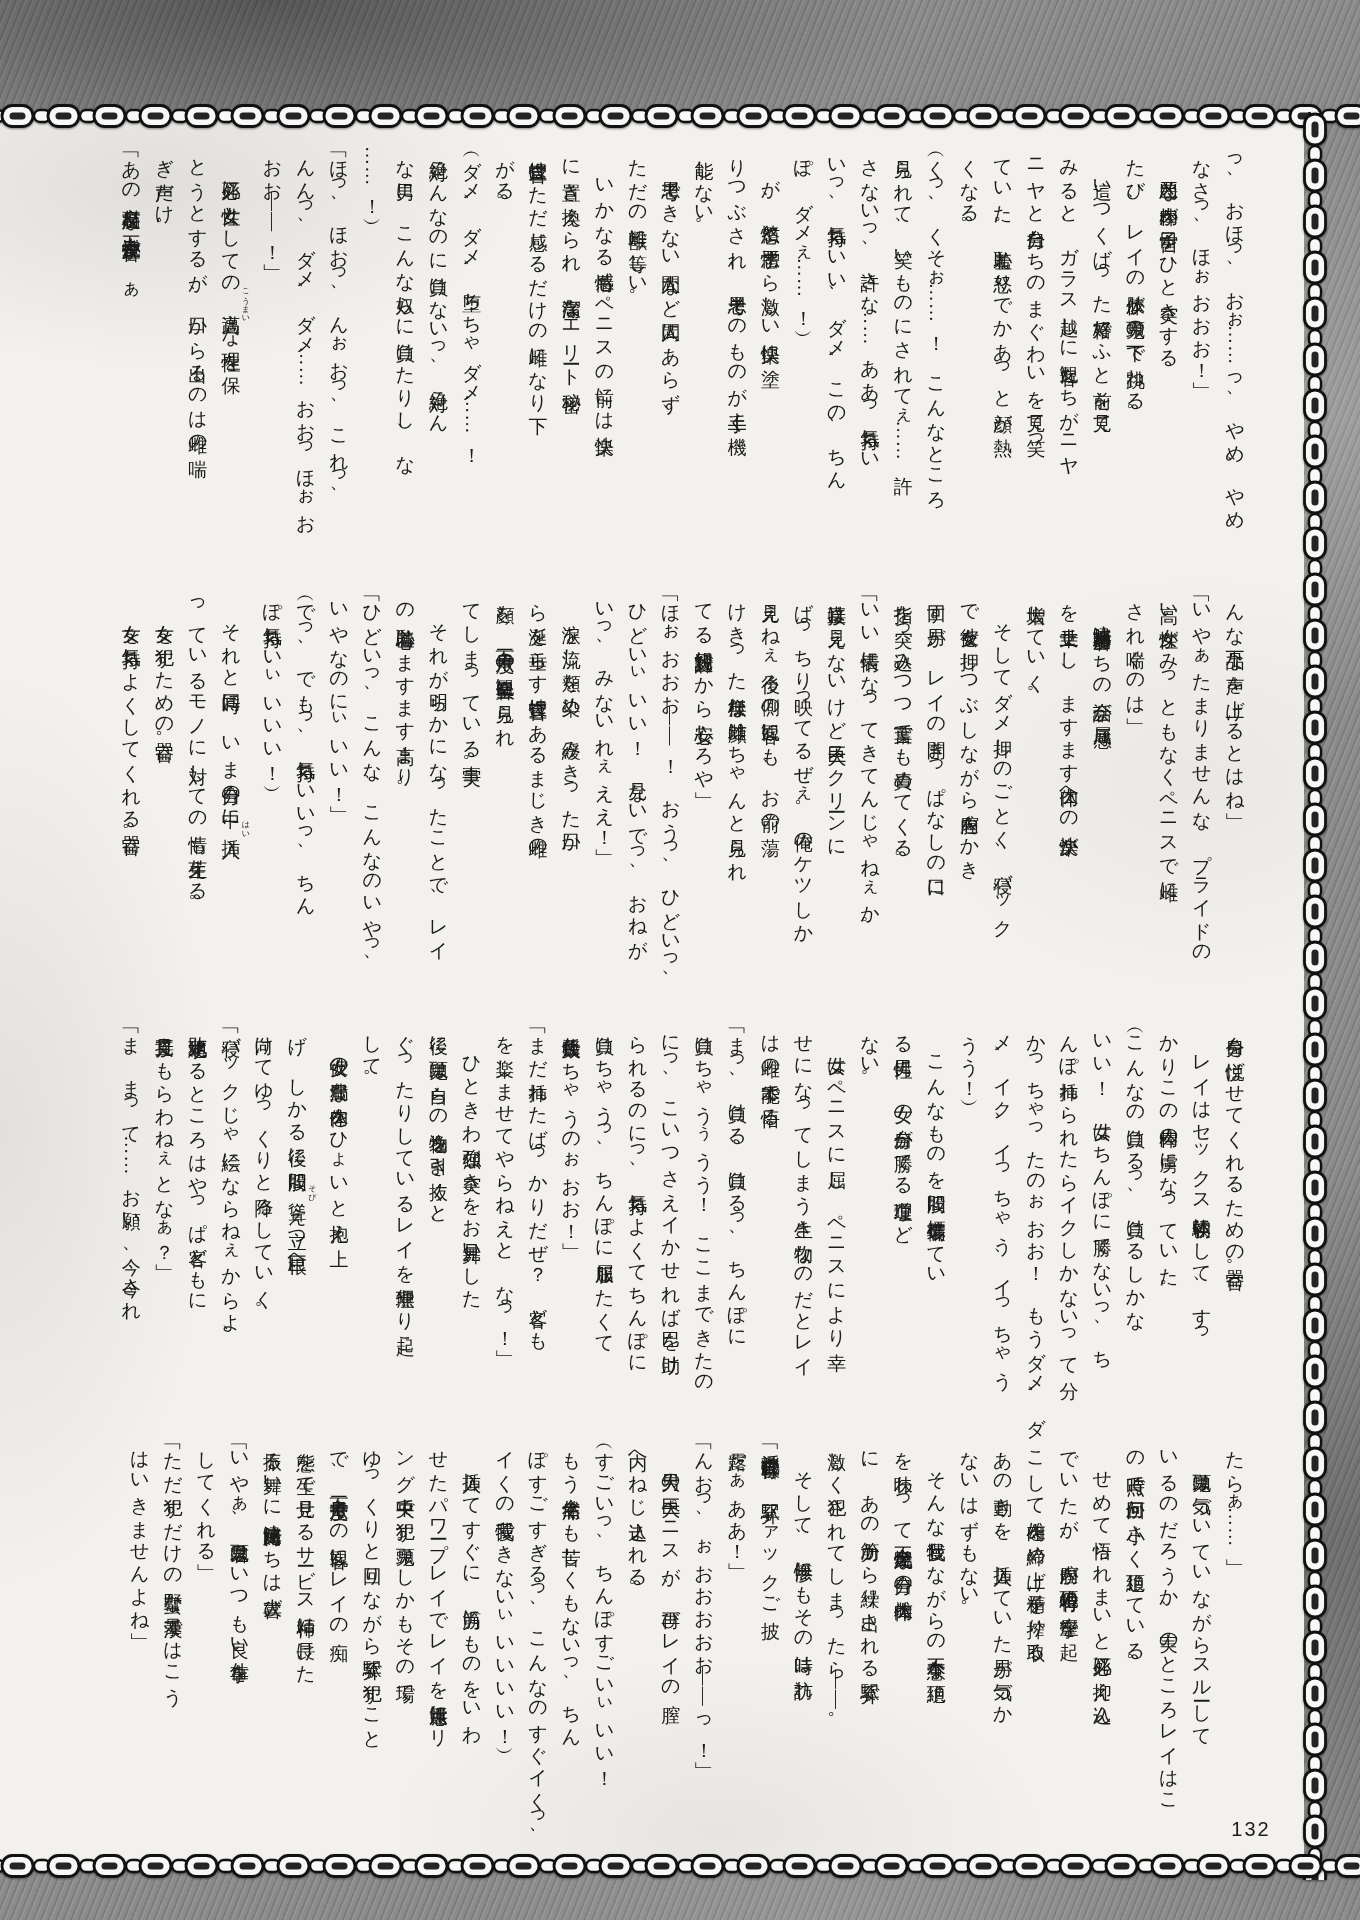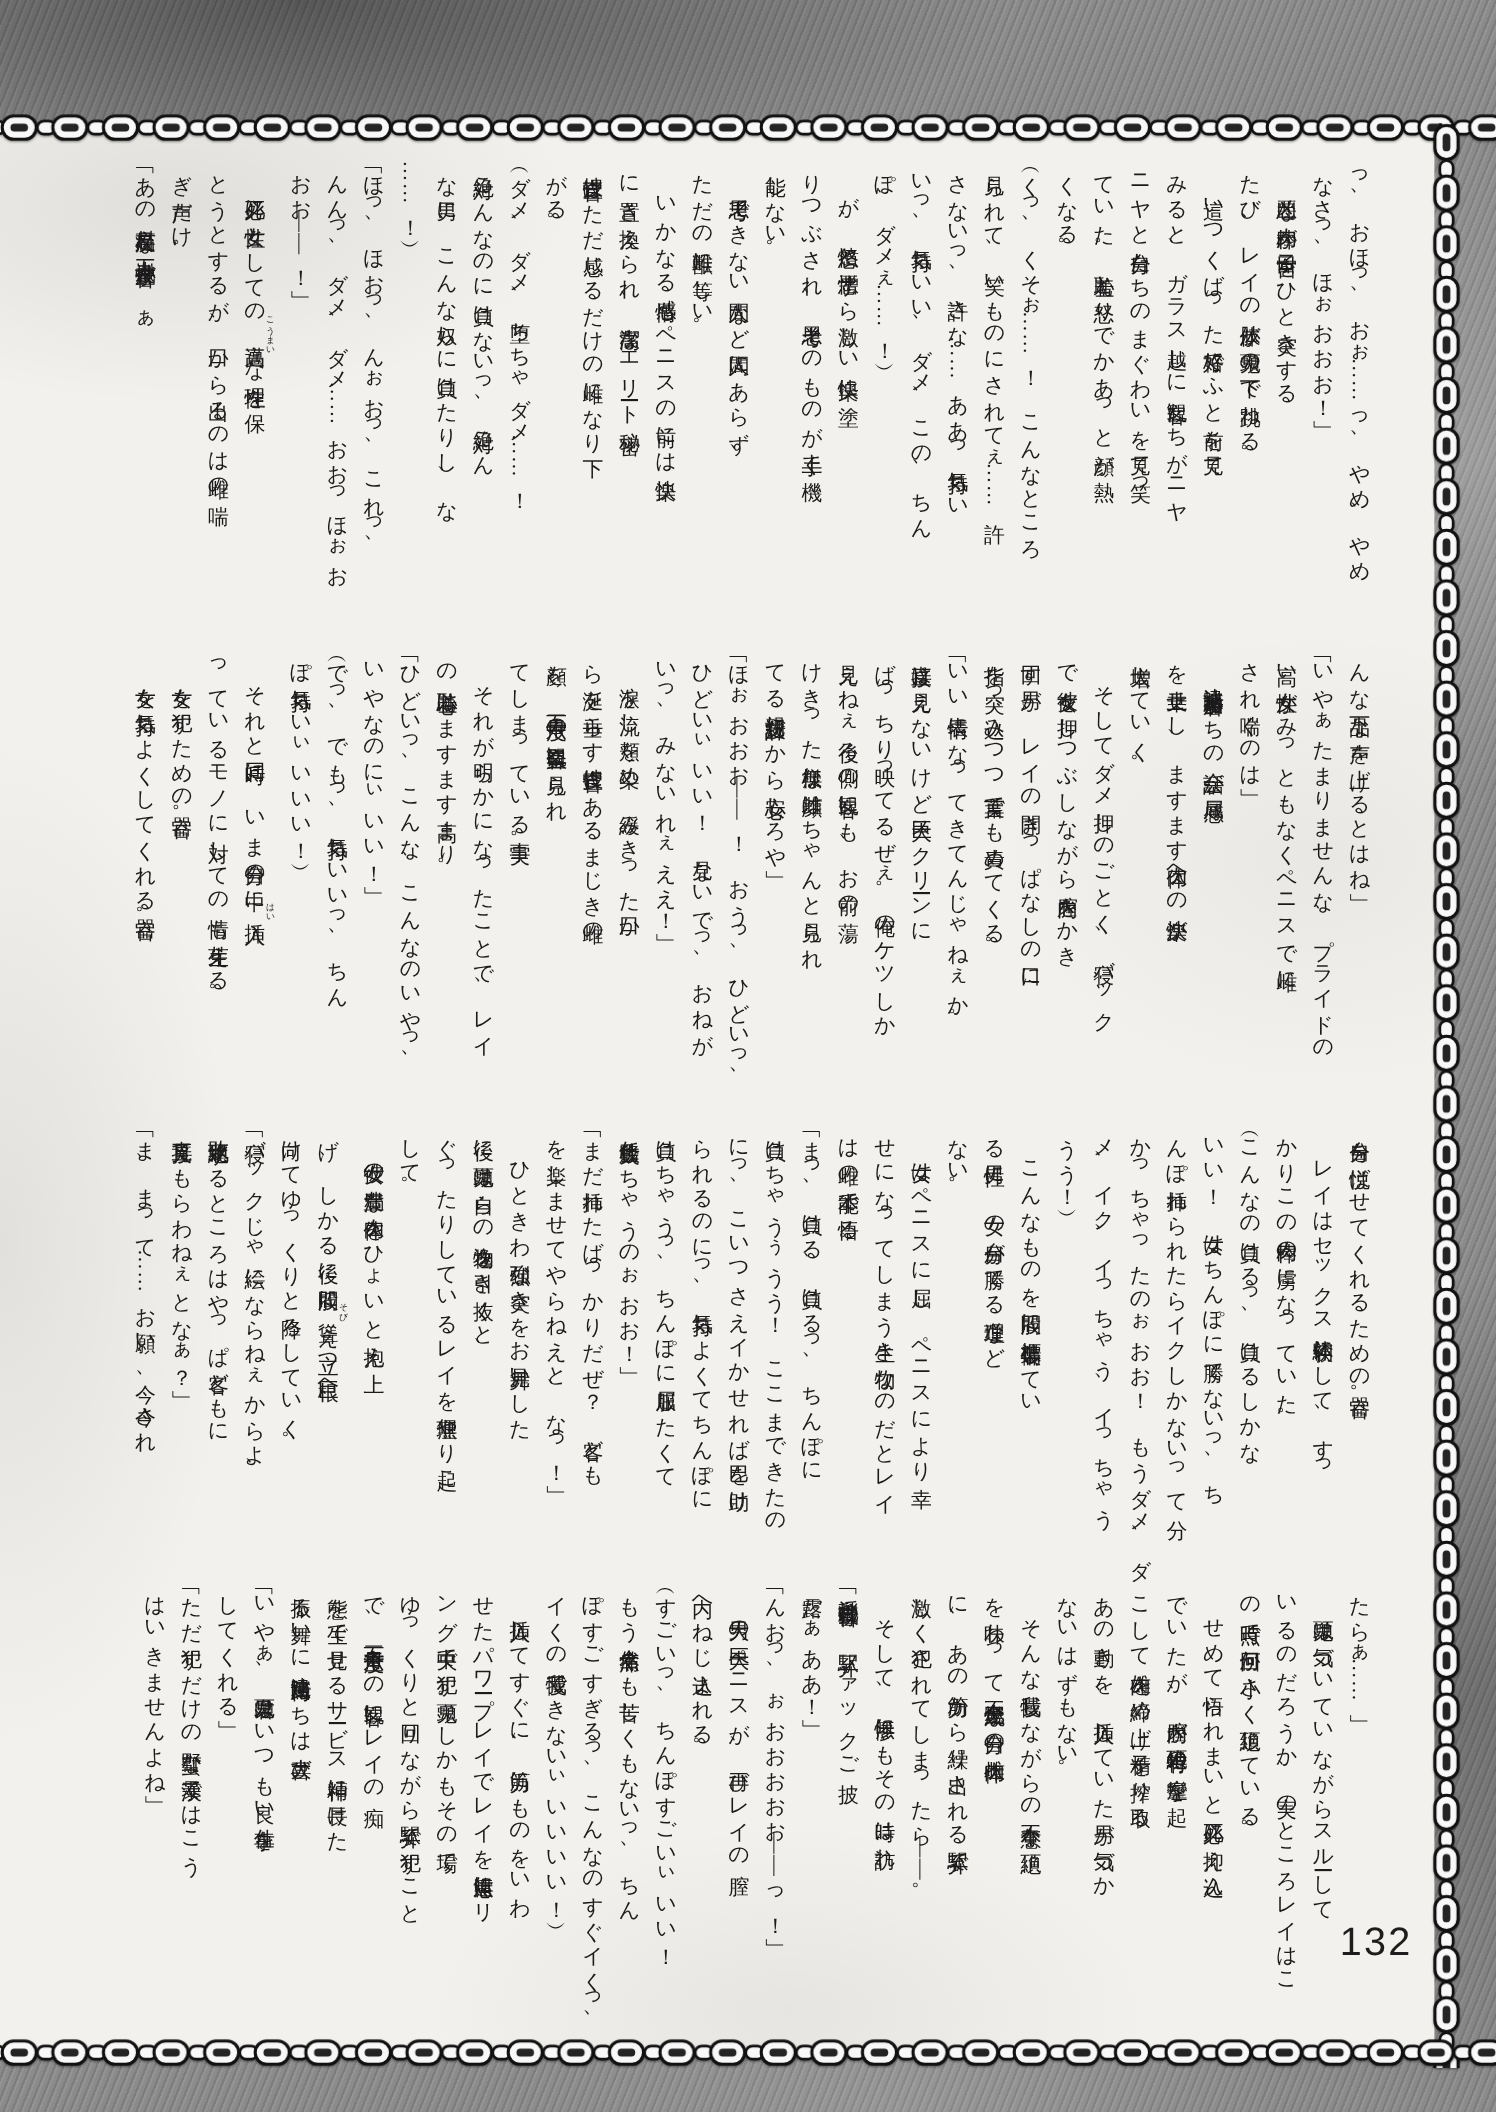--- a/index.html
+++ b/index.html
@@ -33,23 +33,23 @@
     color:#1b1b1b;font-size:19px;letter-spacing:1.2px;
   }
   .band-1{top:146px;}
   .band-2{top:590px;}
   .band-3{top:1022px;}
   .band-4{top:1438px;}
   .band p{margin:0;margin-block-end:13.2px;line-height:20px;padding:0;}
   ruby{ruby-align:center;}
   rt{font-size:8px;letter-spacing:0;}
   .page-number{
-    position:absolute;left:1216px;top:1744px;width:70px;
+    position:absolute;left:1216px;top:1818px;width:70px;
     font-family:"Liberation Sans","DejaVu Sans",sans-serif;
-    font-size:36px;letter-spacing:2px;color:#1d1d1d;text-align:center;
+    font-size:20px;letter-spacing:2px;color:#1d1d1d;text-align:center;
   }
 </style>
 </head>
 <body>
 
 <div class="stage">
 
   <div class="paper"></div>
 
   <div class="chain chain-top">

